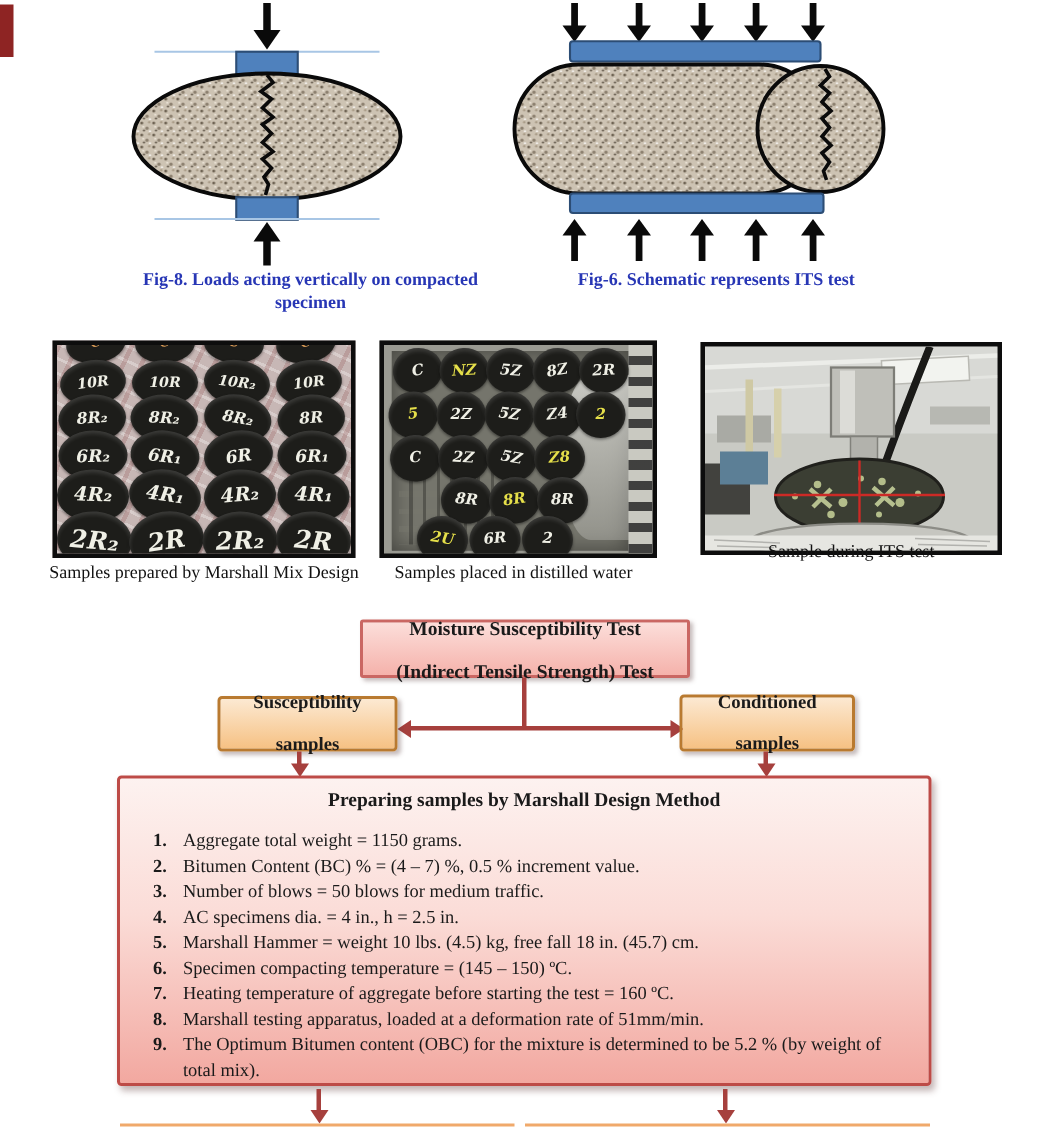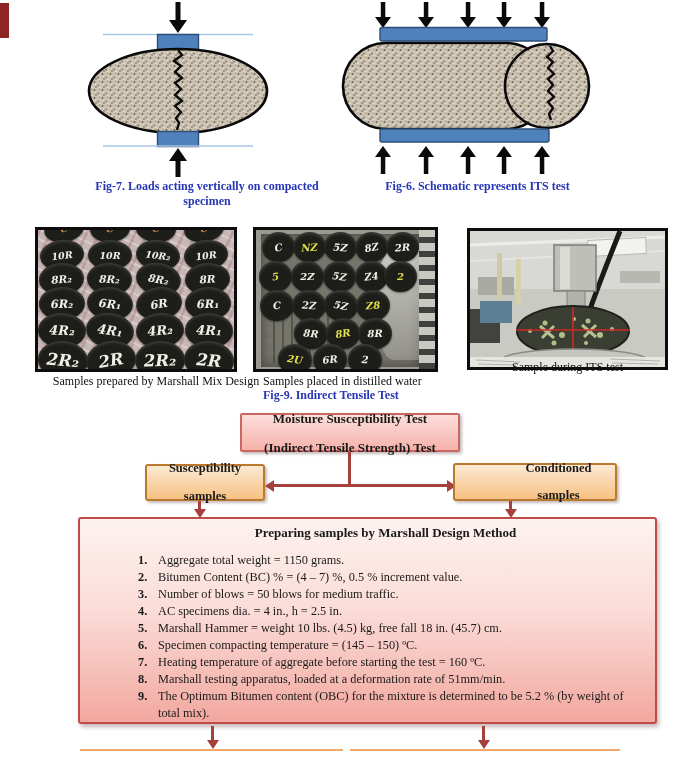--- a/index.html
+++ b/index.html
@@ -61,21 +61,21 @@
     <rect x="72.5" y="34.5" width="41" height="15.5" fill="#4f81bd" stroke="#2c4d75" stroke-width="1.4"></rect>
     <ellipse cx="93" cy="91" rx="89" ry="42" fill="url(#sp7)" stroke="#0a0a0a" stroke-width="2.6"></ellipse>
     <path d="M93,50 l4,5 l-8,6 l7,5 l-6,6 l7,6 l-7,5 l6,6 l-6,6 l7,6 l-7,5 l6,6 l-5,6 l3,5 l-2,7" fill="none" stroke="#0a0a0a" stroke-width="2.4"></path>
     <rect x="72.5" y="131.5" width="41" height="15" fill="#4f81bd" stroke="#2c4d75" stroke-width="1.4"></rect>
     <line x1="18" y1="146" x2="168" y2="146" stroke="#a8c6e5" stroke-width="1.3"></line>
     <g>
       <polygon points="84,161 102,161 93,148" fill="#0a0a0a"></polygon>
       <rect x="90.5" y="159" width="5" height="18" fill="#0a0a0a"></rect>
     </g>
   </svg>
-  <div class="figcap" style="left:82px;top:179px;width:250px;">Fig-7. Loads acting vertically on compacted specimen</div>
+  <div class="figcap" style="left:82px;top:179px;width:250px;">Fig-8. Loads acting vertically on compacted specimen</div>
 
   <svg class="abs" style="left:335px;top:0;" width="260" height="178" viewBox="0 0 260 178">
     <defs>
       <pattern id="sp8" width="8" height="8" patternUnits="userSpaceOnUse">
         <rect width="8" height="8" fill="#cdc3b3"></rect>
         <circle cx="1.5" cy="2" r="1" fill="#6e6353"></circle>
         <circle cx="5" cy="5.5" r="1.1" fill="#8d8170"></circle>
         <circle cx="6.5" cy="1.5" r="0.8" fill="#a99c88"></circle>
         <circle cx="3" cy="7" r="0.7" fill="#564c40"></circle>
         <circle cx="7" cy="7.5" r="0.6" fill="#ffffff"></circle>
@@ -136,21 +136,21 @@
       <div class="chip" style="left: 147px; top: 57px; width: 46px; height: 33px; font-size: 11.5px; transform: rotate(-1deg);">6R₁</div>
       <div class="chip" style="left: 0px; top: 83px; width: 48px; height: 35px; font-size: 13px; transform: rotate(2deg);">4R₂</div>
       <div class="chip" style="left: 48px; top: 83px; width: 48px; height: 35px; font-size: 13px; transform: rotate(9deg);">4R₁</div>
       <div class="chip" style="left: 98px; top: 83px; width: 48px; height: 35px; font-size: 13px; transform: rotate(-5deg);">4R₂</div>
       <div class="chip" style="left: 147px; top: 83px; width: 48px; height: 35px; font-size: 13px; transform: rotate(2deg);">4R₁</div>
       <div class="chip" style="left: 0px; top: 111px; width: 50px; height: 38px; font-size: 16.5px; transform: rotate(5deg);">2R₂</div>
       <div class="chip" style="left: 48px; top: 111px; width: 50px; height: 38px; font-size: 16.5px; transform: rotate(-9deg);">2R</div>
       <div class="chip" style="left: 97px; top: 111px; width: 50px; height: 38px; font-size: 16.5px; transform: rotate(-2deg);">2R₂</div>
       <div class="chip" style="left: 146px; top: 111px; width: 50px; height: 38px; font-size: 16.5px; transform: rotate(5deg);">2R</div>
     </div>
-  <div class="photocap" style="left:30px;top:374px;width:212px;text-align:center;margin-left:20px;">Samples prepared by Marshall Mix Design</div>
+  <div class="photocap" style="left:30px;top:374px;width:212px;text-align:center;">Samples prepared by Marshall Mix Design</div>
 
   <div class="photo" id="photo2" style="left:253px;top:227px;width:179px;height:139px;background:#9a9a92;">
     <div class="abs" style="left:5px;top:4px;width:158px;height:133px;background:#75756c;
                 box-shadow:inset 0 0 14px rgba(0,0,0,.45);"></div>
     <div class="abs" style="left:10px;top:78px;width:70px;height:55px;opacity:.5;
                 background-image:repeating-linear-gradient(90deg,transparent 0 7px,rgba(0,0,0,.55) 7px 9px),
                                  repeating-linear-gradient(0deg,transparent 0 8px,rgba(120,120,110,.9) 8px 12px);"></div>
     <div class="abs" style="left:120px;top:20px;width:45px;height:110px;
                 background:linear-gradient(180deg,rgba(230,230,225,.75),rgba(200,200,195,.35));border-radius:40% 0 0 40%;"></div>
     <div class="abs" style="left:163px;top:0;width:16px;height:139px;background:#c9c9c1;
@@ -170,21 +170,20 @@
       <div class="chip" style="left: 68px; top: 60px; width: 34px; height: 31px; font-size: 10px; transform: rotate(10deg);">5Z</div>
       <div class="chip" style="left: 100px; top: 60px; width: 34px; height: 31px; font-size: 10px; transform: rotate(-4deg); color: rgb(229, 223, 74);">Z8</div>
       <div class="chip" style="left: 38px; top: 88px; width: 34px; height: 31px; font-size: 10px; transform: rotate(6deg);">8R</div>
       <div class="chip" style="left: 70px; top: 88px; width: 34px; height: 31px; font-size: 10px; transform: rotate(-8deg); color: rgb(229, 223, 74);">8R</div>
       <div class="chip" style="left: 102px; top: 88px; width: 34px; height: 31px; font-size: 10px; transform: rotate(-1deg);">8R</div>
       <div class="chip" style="left: 22px; top: 114px; width: 34px; height: 31px; font-size: 10px; transform: rotate(9deg); color: rgb(229, 223, 74);">2U</div>
       <div class="chip" style="left: 57px; top: 114px; width: 34px; height: 31px; font-size: 10px; transform: rotate(-5deg);">6R</div>
       <div class="chip" style="left: 92px; top: 114px; width: 34px; height: 31px; font-size: 10px; transform: rotate(2deg);">2</div>
     </div>
   <div class="photocap" style="left:263px;top:374px;width:175px;">Samples placed in distilled water</div>
-  <div class="figcap" style="left:263px;top:388px;width:175px;text-align:left;">Fig-9. Indirect Tensile Test</div>
 
   <div class="photo" style="left:467px;top:228px;width:195px;height:136px;background:#c9cac4;">
     <svg width="195" height="136" viewBox="0 0 195 136">
       <rect x="0" y="0" width="195" height="58" fill="#d8d9d5"></rect>
       <line x1="0" y1="14" x2="195" y2="6" stroke="#eceDe9" stroke-width="3"></line>
       <line x1="0" y1="30" x2="195" y2="20" stroke="#e4e5e1" stroke-width="2"></line>
       <rect x="118" y="8" width="58" height="16" fill="#f2f3ef" stroke="#b9b9b3" transform="rotate(-3 147 16)"></rect>
       <rect x="150" y="40" width="40" height="12" fill="#b7b8b2"></rect>
       <rect x="8" y="46" width="36" height="18" fill="#a9aaa4"></rect>
       <rect x="27" y="22" width="5" height="52" fill="#cfc9a4"></rect>
@@ -230,31 +229,31 @@
 
   <div class="vline" style="left:348px;top:452px;height:33px;"></div>
   <div class="hline" style="left:274px;top:484px;width:174px;"></div>
   <div class="tri-left" style="left:265px;top:479.5px;"></div>
   <div class="tri-right" style="left:447px;top:479.5px;"></div>
 
   <div class="fbox orangebox" style="left:145px;top:464px;width:116px;height:33px;">
     <span>Susceptibility</span>
     <span>samples</span>
   </div>
-  <div class="fbox orangebox" style="left:453px;top:463px;width:113px;height:34px;padding-left:47px;">
+  <div class="fbox orangebox" style="left:453px;top:463px;width:113px;height:34px;">
     <span>Conditioned</span>
     <span>samples</span>
   </div>
 
   <div class="vline" style="left:198px;top:501px;height:9px;"></div>
   <div class="tri-down" style="left:193.5px;top:509px;"></div>
   <div class="vline" style="left:509px;top:501px;height:9px;"></div>
   <div class="tri-down" style="left:504.5px;top:509px;"></div>
 
-  <div class="bigbox" style="left:78px;top:517px;width:539px;height:203px;padding-left:36px;">
+  <div class="bigbox" style="left:78px;top:517px;width:539px;height:203px;">
     <div class="bigtitle">Preparing samples by Marshall Design Method</div>
     <div style="margin-top:11px;">
         <div class="prep-li">
           <span class="num">1.</span>
           <span class="txt">Aggregate total weight = 1150 grams.</span>
         </div>
         <div class="prep-li">
           <span class="num">2.</span>
           <span class="txt">Bitumen Content (BC) % = (4 – 7) %, 0.5 % increment value.</span>
         </div>

